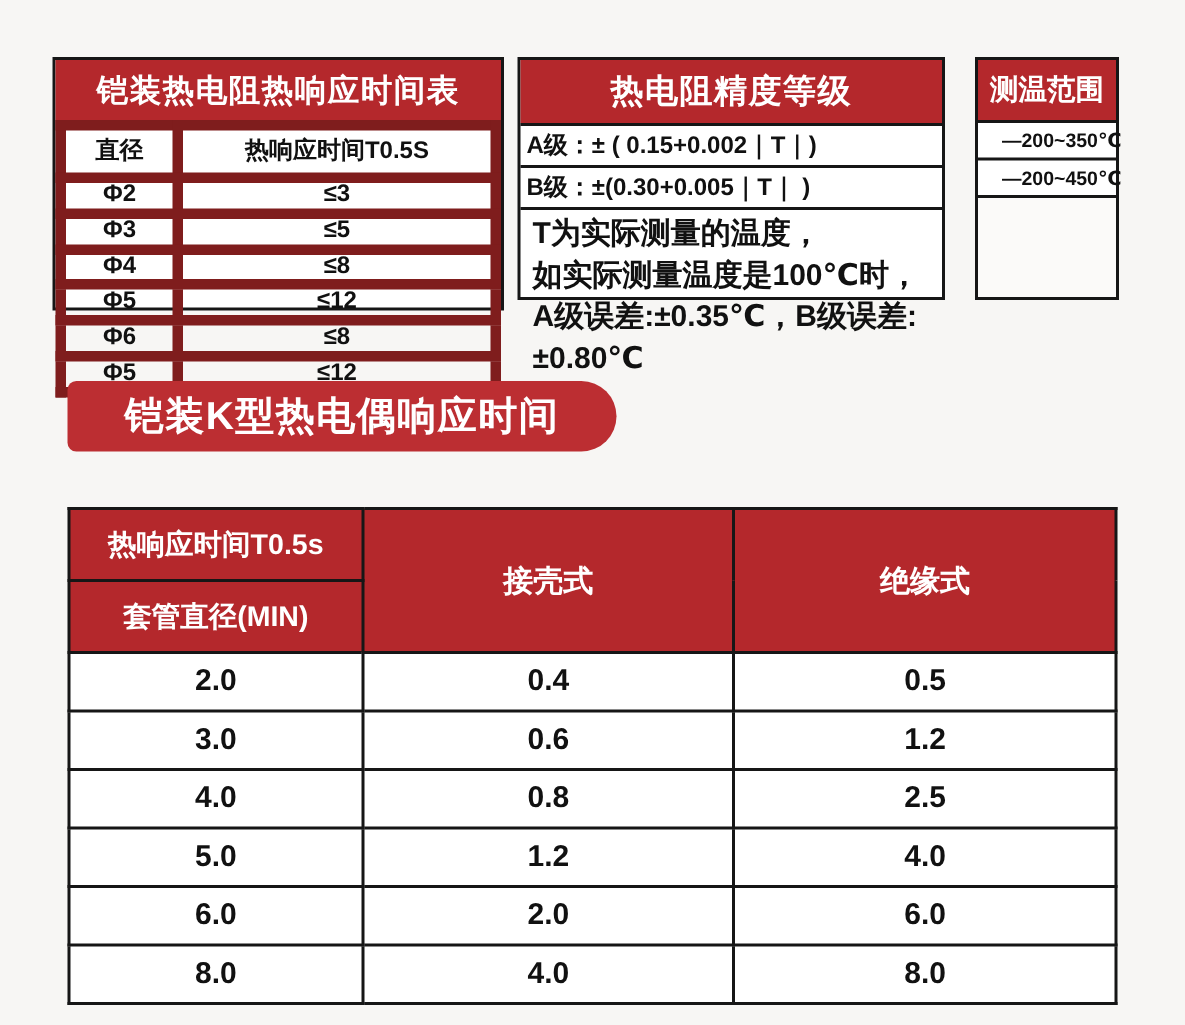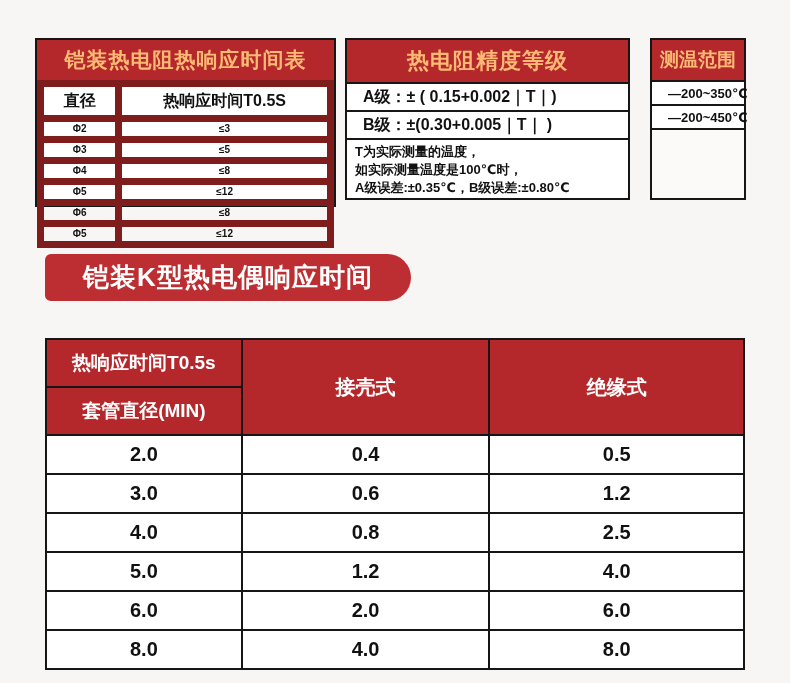--- a/index.html
+++ b/index.html
@@ -1,35 +1,35 @@
 <!DOCTYPE html>
 <html><head>
 <meta charset="utf-8">
 <style>
   html,body{margin:0;padding:0;background:#f7f6f4;font-family:"Liberation Sans","DejaVu Sans",sans-serif;color:#111;}
   .stage{position:relative;width:790px;height:683px;background:#f7f6f4;overflow:hidden;}
 
   
   .panel{position:absolute;background:#fff;border:2px solid #161616;box-sizing:border-box;display:flex;flex-direction:column;}
-  .panel-title{background:#b4282c;color:#fdba74;font-weight:bold;text-align:center;display:flex;align-items:center;justify-content:center;flex:0 0 auto;}
+  .panel-title{background:#b4282c;color:#ffffff;font-weight:bold;text-align:center;display:flex;align-items:center;justify-content:center;flex:0 0 auto;}
 
   
   #rtd{left:35px;top:38px;width:301px;height:169px;}
   #rtd .panel-title{height:40px;font-size:21px;letter-spacing:1px;}
   #rtd table{border-collapse:collapse;width:100%;flex:1 1 auto;}
   #rtd th,#rtd td{border:7px solid #7f1d1d;text-align:center;padding:0;line-height:1.05;}
   #rtd th{font-size:16px;font-weight:bold;height:28px;}
-  #rtd td{font-size:10px;font-weight:600;height:14px;}
+  #rtd td{font-size:16px;font-weight:600;height:14px;}
   #rtd .c1{width:27%;}
 
   
   #acc{left:345px;top:38px;width:285px;height:162px;}
   #acc .panel-title{height:42px;font-size:22px;letter-spacing:1px;}
-  .acc-row{border-top:2px solid #161616;font-size:16px;font-weight:bold;padding:3px 6px 2px 16px;flex:0 0 auto;}
-  .acc-note{border-top:2px solid #161616;font-size:13px;font-weight:bold;padding:3px 6px 2px 8px;flex:1 1 auto;line-height:1.38;}
+  .acc-row{border-top:2px solid #161616;font-size:16px;font-weight:bold;padding:3px 6px 2px 4px;flex:0 0 auto;}
+  .acc-note{border-top:2px solid #161616;font-size:20px;font-weight:bold;padding:3px 6px 2px 8px;flex:1 1 auto;line-height:1.38;}
 
   
   #rng{left:650px;top:38px;width:96px;height:162px;}
   #rng .panel-title{height:40px;font-size:19px;}
   .rng-row{border-top:2px solid #161616;font-size:13px;font-weight:bold;text-align:center;padding:4px 0 3px 16px;flex:0 0 auto;white-space:nowrap;}
   .rng-empty{border-top:2px solid #161616;flex:1 1 auto;background:#fbfaf9;}
 
   
   .banner{position:absolute;left:45px;top:254px;width:366px;height:47px;background:#bc2e32;border-radius:6px 24px 24px 6px;color:#fff;font-size:26px;font-weight:bold;display:flex;align-items:center;justify-content:center;letter-spacing:1px;}
 

